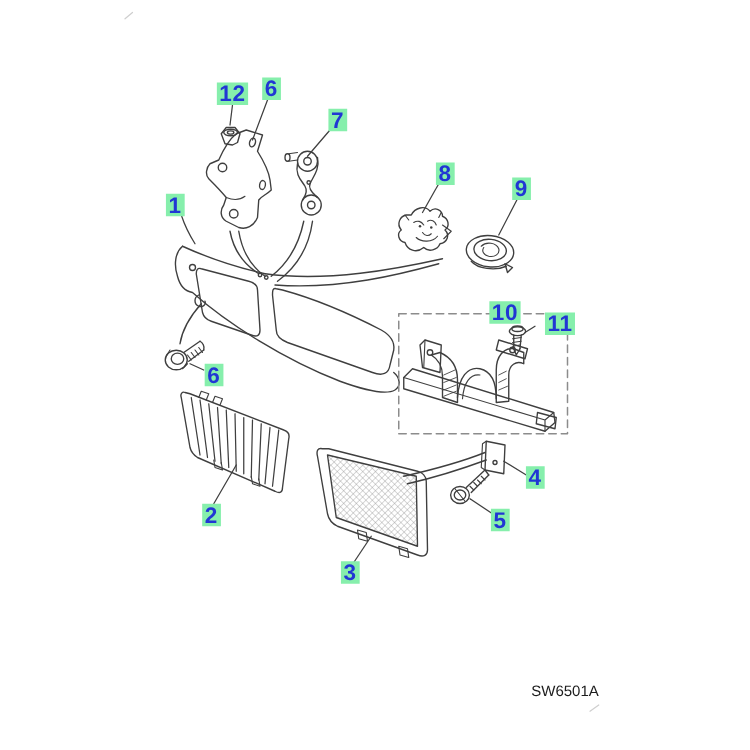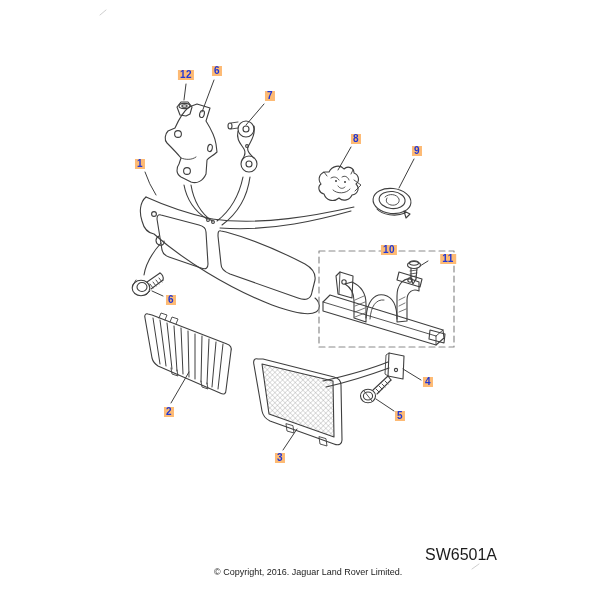--- a/index.html
+++ b/index.html
@@ -3,26 +3,26 @@
 <meta charset="utf-8">
 <style>
   html,body{margin:0;padding:0;background:#fff;}
   .canvas{
     position:relative;width:600px;height:600px;background:#ffffff;
     font-family:"Liberation Sans",sans-serif;overflow:hidden;
   }
   svg{position:absolute;left:0;top:0;}
   .callout{
     position:absolute;transform:translate(-50%,-50%);
-    color:#2136d4;font-weight:bold;font-size:10px;line-height:1;
-    background:#fdba74;padding:0 2px;letter-spacing:0.5px;
+    color:#2136d4;font-weight:bold;font-size:18px;line-height:1;
+    background:#86efac;padding:0 2px;letter-spacing:0.5px;
   }
   .footer-code{
     position:absolute;left:425px;top:546px;
-    font-size:16px;color:#1c1c1c;
+    font-size:12px;color:#1c1c1c;
   }
   .footer-copyright{
     position:absolute;left:214px;top:567px;
     font-size:9px;color:#1c1c1c;
   }
 </style>
 </head>
 <body>
 
 <div class="canvas">
@@ -192,21 +192,20 @@
 
   <div class="callout" style="left:140px;top:164px">1</div>
   <div class="callout" style="left:169px;top:412px">2</div>
   <div class="callout" style="left:280px;top:458px">3</div>
   <div class="callout" style="left:428px;top:382px">4</div>
   <div class="callout" style="left:400px;top:416px">5</div>
   <div class="callout" style="left:217px;top:71px">6</div>
   <div class="callout" style="left:270px;top:96px">7</div>
   <div class="callout" style="left:356px;top:139px">8</div>
   <div class="callout" style="left:417px;top:151px">9</div>
-  <div class="callout" style="left:389px;top:250px">10</div>
+  <div class="callout" style="left:404px;top:250px">10</div>
   <div class="callout" style="left:448px;top:259px">11</div>
   <div class="callout" style="left:186px;top:75px">12</div>
   <div class="callout" style="left:171px;top:300px">6</div>
 
   <div class="footer-code">SW6501A</div>
-  <div class="footer-copyright">© Copyright, 2016. Jaguar Land Rover Limited.</div>
 
 </div>
 
 </body></html>

